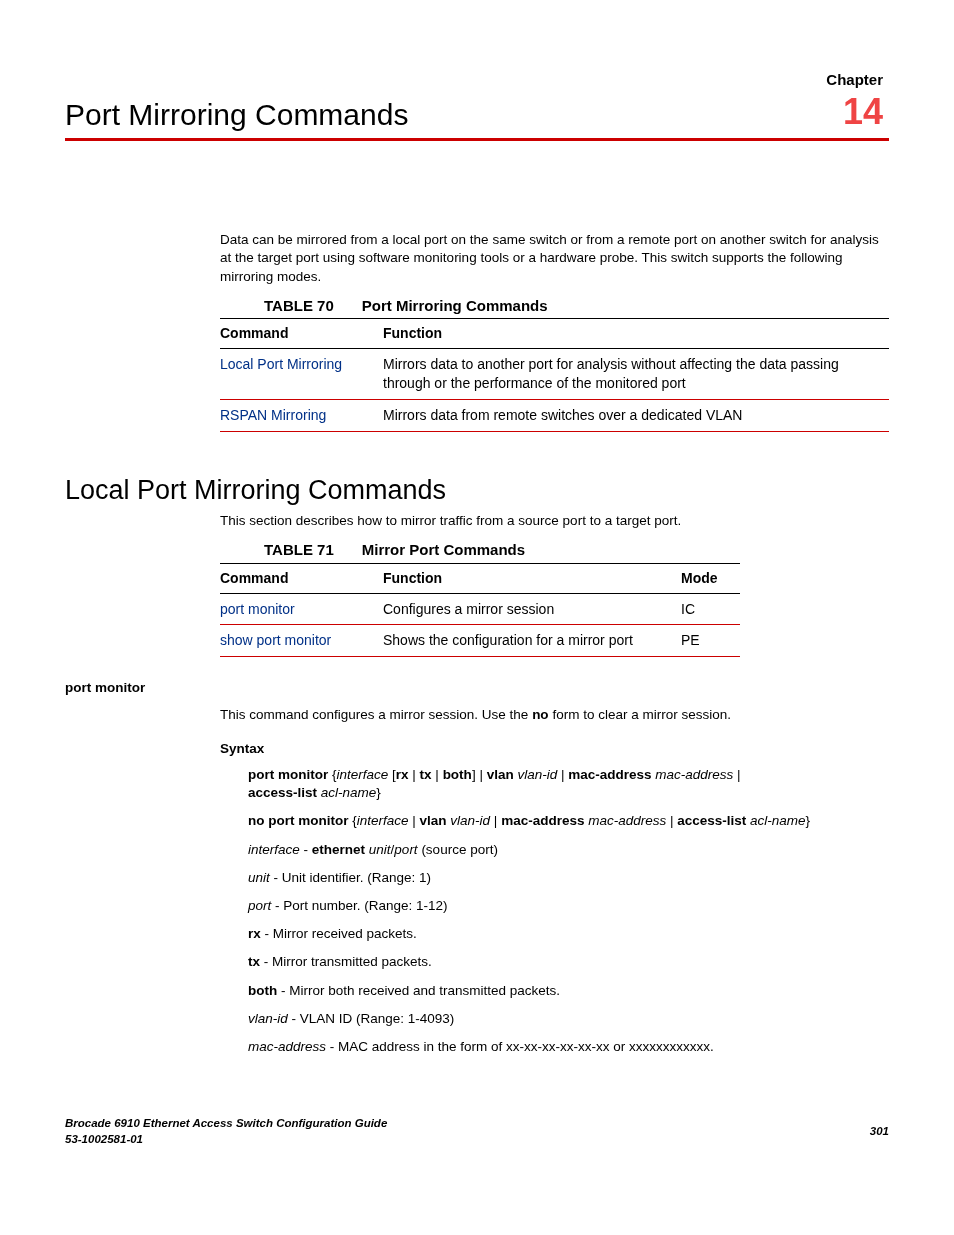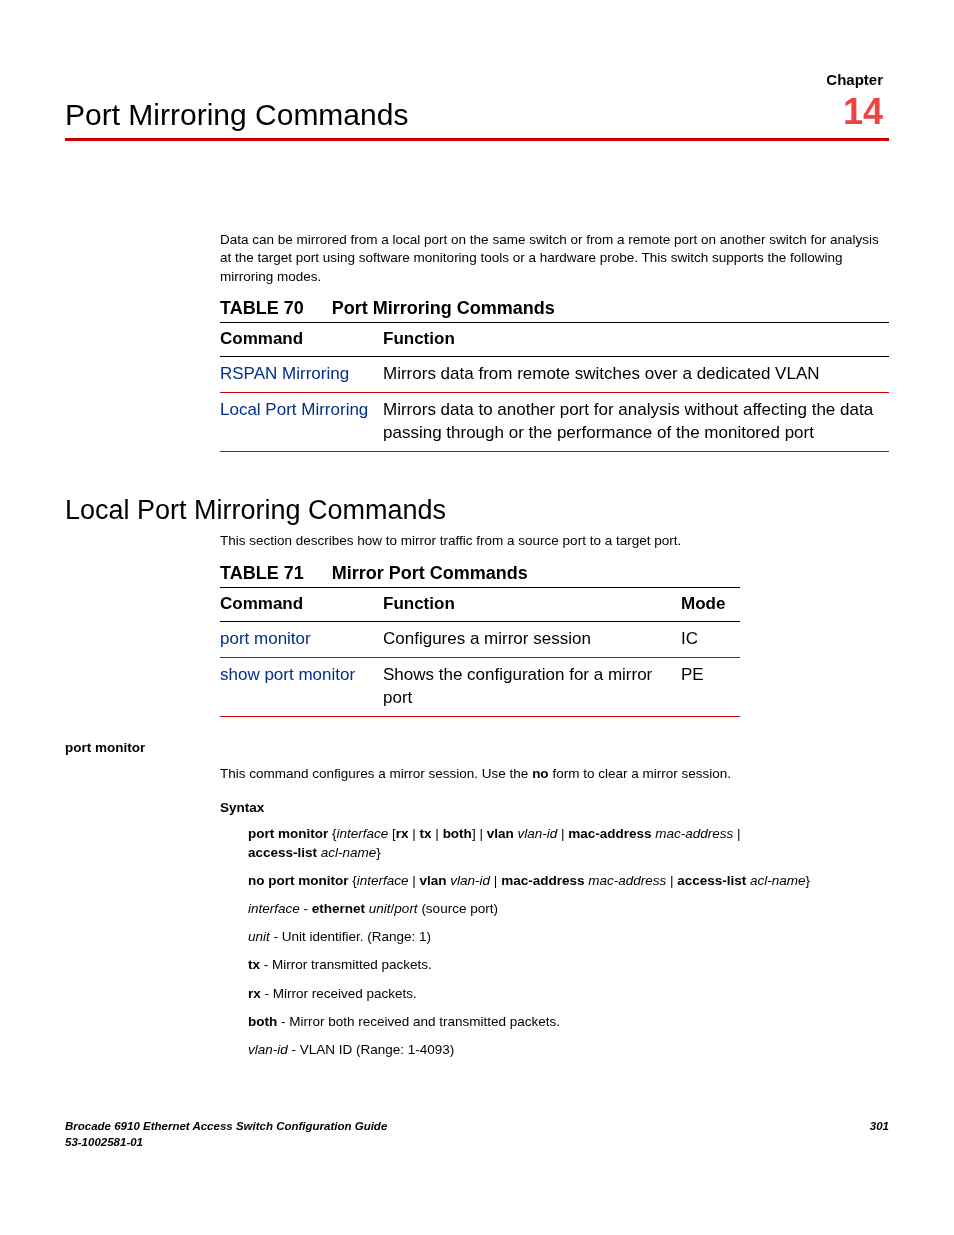--- a/index.html
+++ b/index.html
@@ -49,30 +49,31 @@
     margin-left: 155px;
     margin-right: 0;
   }
   p.body {
     margin: 0 0 8px 0;
   }
   .table-title {
     font-family: "Arial Narrow", Arial, sans-serif;
     font-stretch: condensed;
     font-weight: bold;
-    font-size: 18px;
+    font-size: 15px;
     margin-top: 10px;
+    margin-left: 44px;
   }
   .table-title .num { margin-right: 28px; }
   table {
     border-collapse: collapse;
     width: 100%;
     margin-top: 2px;
     margin-bottom: 10px;
-    font-size: 17px;
+    font-size: 14px;
   }
   th {
     text-align: left;
     font-family: "Arial Narrow", Arial, sans-serif;
     font-stretch: condensed;
     font-weight: bold;
     border-top: 1.5px solid #000;
     border-bottom: 1px solid #000;
     padding: 5px 8px 5px 0;
   }
@@ -108,20 +109,21 @@
   .syntax-sub2 { margin-left: 48px; }
   em, .i { font-style: italic; }
   .b { font-weight: bold; }
   .footer {
     display: flex;
     justify-content: space-between;
     font-style: italic;
     font-size: 11.5px;
     font-weight: bold;
     margin-top: 60px;
+    align-items: center;
   }
   .footer .right { font-style: italic; }
 </style>
 </head>
 <body>
 
 <div class="header-row">
   <div class="chapter-title">Port Mirroring Commands</div>
   <div>
     <div class="chapter-label">Chapter</div>
@@ -138,26 +140,26 @@
   </div>
   <table>
     <thead>
       <tr>
         <th style="width:155px">Command</th>
         <th>Function</th>
       </tr>
     </thead>
     <tbody>
       <tr>
+        <td class="link">Local Port Mirroring</td>
+        <td>Mirrors data to another port for analysis without affecting the data passing through or the performance of the monitored port</td>
+      </tr>
+      <tr>
         <td class="link">RSPAN Mirroring</td>
         <td>Mirrors data from remote switches over a dedicated VLAN</td>
-      </tr>
-      <tr>
-        <td class="link">Local Port Mirroring</td>
-        <td>Mirrors data to another port for analysis without affecting the data passing through or the performance of the monitored port</td>
       </tr>
     </tbody>
   </table>
 </div>
 
 <h2 class="section">Local Port Mirroring Commands</h2>
 
 <div class="indent">
   <p class="body">This section describes how to mirror traffic from a source port to a target port.</p>
 
@@ -206,32 +208,38 @@
       <span class="b">no port monitor</span><span> {</span><span class="i">interface</span><span> | </span><span class="b">vlan</span><span> </span><span class="i">vlan-id</span><span> | </span><span class="b">mac-address</span><span> </span><span class="i">mac-address</span><span> | </span><span class="b">access-list</span><span> </span><span class="i">acl-name</span><span>}</span>
     </p>
 
     <p class="syntax-sub1">
       <span class="i">interface</span><span> - </span><span class="b">ethernet</span><span> </span><span class="i">unit</span><span>/</span><span class="i">port</span><span> (source port)</span>
     </p>
 
     <p class="syntax-sub2">
       <span class="i">unit</span><span> - Unit identifier. (Range: 1)</span>
     </p>
-
+    <p class="syntax-sub2">
+      <span class="i">port</span><span> - Port number. (Range: 1-12)</span>
+    </p>
+
+    <p class="syntax-sub1">
+      <span class="b">rx</span><span> - Mirror received packets.</span>
+    </p>
     <p class="syntax-sub1">
       <span class="b">tx</span><span> - Mirror transmitted packets.</span>
     </p>
     <p class="syntax-sub1">
-      <span class="b">rx</span><span> - Mirror received packets.</span>
-    </p>
-    <p class="syntax-sub1">
       <span class="b">both</span><span> - Mirror both received and transmitted packets.</span>
     </p>
     <p class="syntax-sub1">
       <span class="i">vlan-id</span><span> - VLAN ID (Range: 1-4093)</span>
+    </p>
+    <p class="syntax-sub1">
+      <span class="i">mac-address</span><span> - MAC address in the form of xx-xx-xx-xx-xx-xx or xxxxxxxxxxxx.</span>
     </p>
   </div>
 </div>
 
 <div class="footer">
   <div>
     <div>Brocade 6910 Ethernet Access Switch Configuration Guide</div>
     <div>53-1002581-01</div>
   </div>
   <div class="right">301</div>

